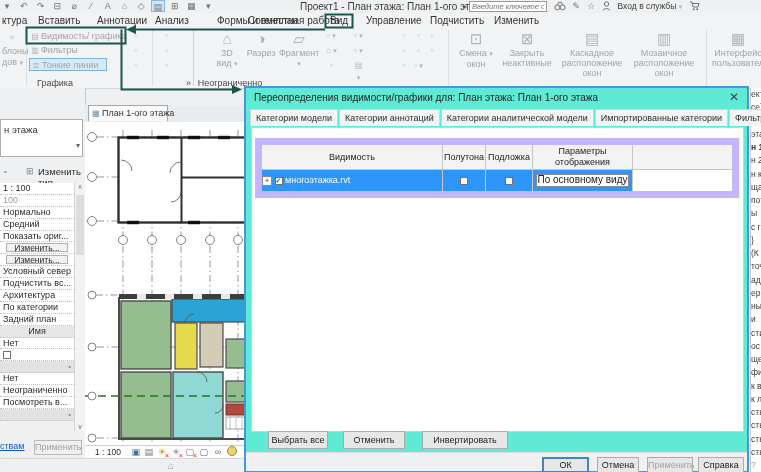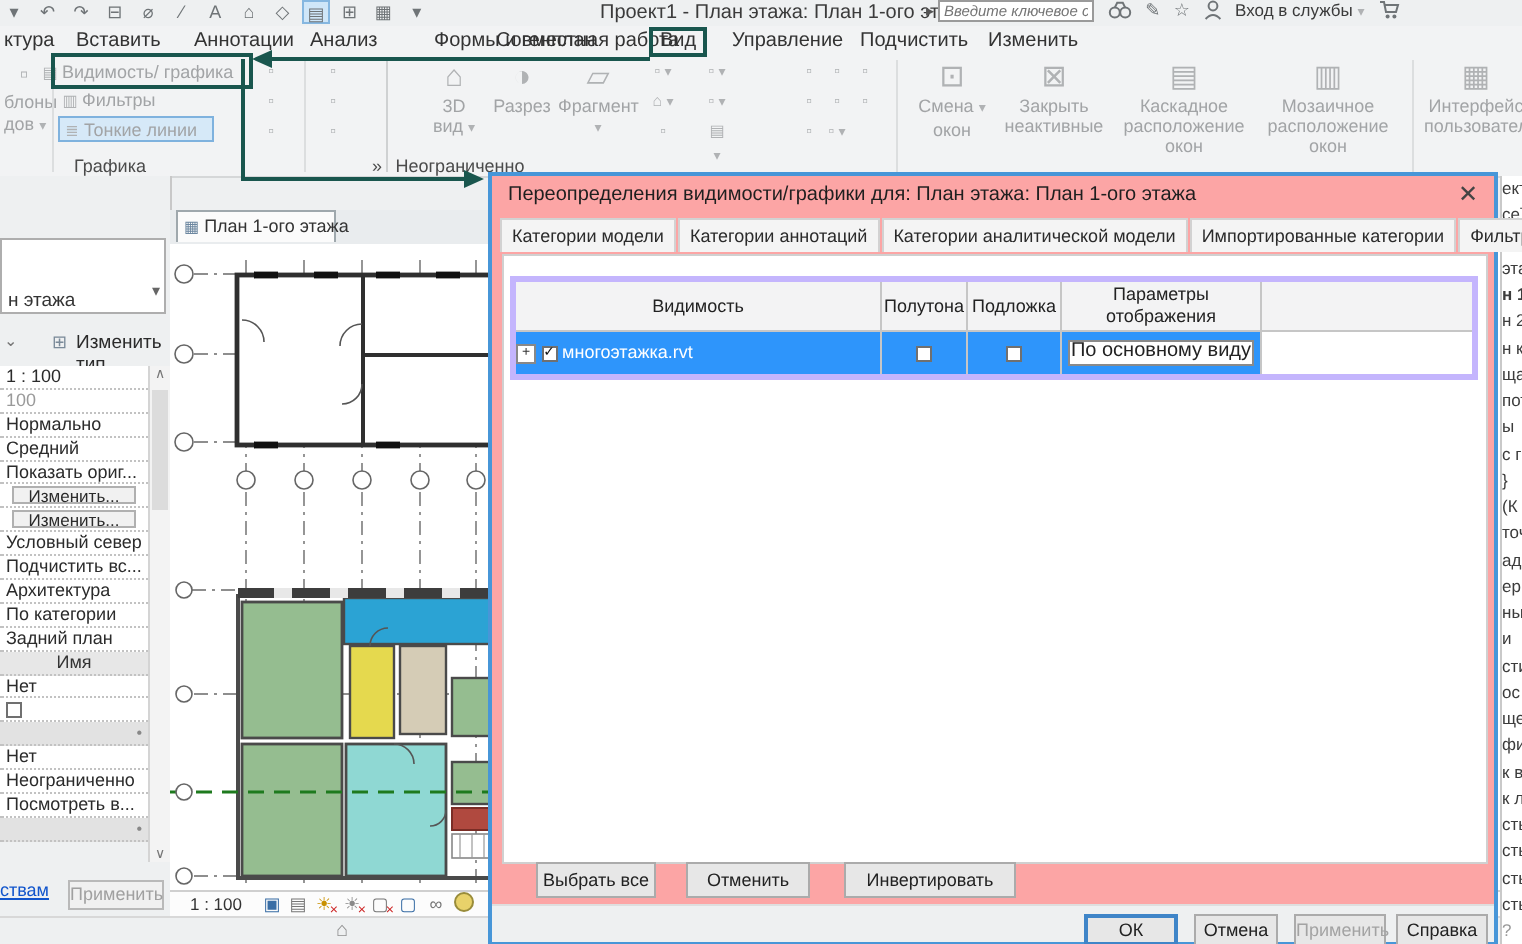--- a/index.html
+++ b/index.html
@@ -36,21 +36,21 @@
   .bigbtn{position:absolute;text-align:center;color:#a2a4a6;font-size:9px;line-height:10px}
   .bigbtn .ic{display:block;font-size:15px;color:#b0b2b4;line-height:18px}
   .smic{position:absolute;width:13px;height:12px;line-height:12px;text-align:center;
         color:#b0b2b4;font-size:8px}
   .carot{color:#b0b2b4;font-size:7px}
   
   #palette{left:0;top:88px;width:85px;height:372px;background:#eef0f1;
            border-right:1px solid #c8c8c8}
   #typebox{position:absolute;left:0;top:31px;width:83px;height:38px;background:#fff;
            border:1px solid #aeaeae;box-sizing:border-box}
-  #typebox .txt{position:absolute;left:3px;bottom:0;font-size:9.5px;color:#333}
+  #typebox .txt{position:absolute;left:3px;bottom:21px;font-size:9.5px;color:#333}
   #typebox .dd{position:absolute;right:2px;bottom:6px;font-size:8px;color:#666}
   #editrow{position:absolute;left:0;top:78px;width:85px;height:15px;font-size:9.5px;color:#2b2b2b}
   #prop-scroll{position:absolute;left:74px;top:95px;width:11px;height:248px;
                background:#f3f3f3;border-left:1px solid #d4d4d4;box-sizing:border-box;
                font-size:7px;color:#777;text-align:center}
   #prows{position:absolute;left:0;top:95px;width:74px}
   .prow{position:relative;height:11.9px;line-height:11.9px;background:#fff;
         border-bottom:1px dotted #c2c2c2;font-size:9px;color:#2b2b2b;
         padding-left:3px;box-sizing:border-box;white-space:nowrap;overflow:hidden}
   .prow.disabled{color:#9a9a9a}
@@ -85,31 +85,31 @@
   #statusbar{left:0;top:458px;width:761px;height:14px;background:#eef0f1;
              border-top:1px solid #d8d8d8}
   #statusbar .home{position:absolute;left:168px;top:1px;color:#909090;font-size:10px}
   
   #browser{left:750px;top:88px;width:11px;height:384px;background:#fff;
            border-left:1px solid #c9c9c9;overflow:hidden}
   #browser .frag{display:block;height:13.25px;line-height:13.25px;font-size:8.5px;
                  color:#3c3c3c;white-space:nowrap}
   #browser .frag.b{font-weight:bold}
   
-  #dialog{left:244px;top:86px;width:505px;height:386px;background:#fca5a5;
+  #dialog{left:244px;top:86px;width:505px;height:386px;background:#5eead4;
           border:2px solid #4796d8;box-sizing:border-box;z-index:30}
   #dlg-title{position:absolute;left:8px;top:4px;font-size:10px;color:#1f1f1f;white-space:nowrap}
   #dlg-close{position:absolute;right:8px;top:2px;font-size:12px;color:#444}
   #dlg-tabs{position:absolute;left:4px;top:21px;height:18px;white-space:nowrap}
   .dtab{display:inline-block;height:16px;line-height:16px;padding:0 5px;font-size:9px;
         color:#2b2b2b;border:1px solid #d2d2d2;border-bottom:none;background:#f4f4f4;
         margin-right:1px}
   #dlg-content{position:absolute;left:5px;top:39px;width:491px;height:303px;
                background:#fff;border:1px solid #d0d0d0}
-  #dlg-table{position:absolute;left:3px;top:10px;width:484px;border:3px solid #c4b5fd;
+  #dlg-table{position:absolute;left:3px;top:10px;width:484px;border:7px solid #c4b5fd;
              border-collapse:collapse;font-size:9px;table-layout:fixed}
   #dlg-table th{border:1px solid #c6c6c6;background:#f3f3f4;font-weight:normal;
                 color:#222;height:24px;line-height:11px;padding:0}
   #dlg-table td{border:1px solid #c6c6c6;height:13px;padding:0}
   #dlg-row td{background:#2e95fb;color:#fff}
   .expbox{display:inline-block;width:8px;height:8px;border:1px solid #888;background:#fff;
           color:#333;font-size:7px;line-height:7px;text-align:center;vertical-align:middle}
   #disp-btn{display:block;margin:4px auto;width:92%;height:11px;background:#fff;
             border:1px solid #8a8a8a;font-size:10px;line-height:10px;color:#222;
             text-align:center}
@@ -179,21 +179,21 @@
   <span class="rtab" style="left:494px">Изменить</span>
 </div>
 
 <div class="abs" id="ribbon">
 
   <span class="smic" style="left:4px;top:3px;width:16px;height:16px;font-size:12px">▫</span>
   <span class="rbtn-row" style="left:2px;top:17px">блоны</span>
   <span class="rbtn-row" style="left:2px;top:28px"><span>дов</span> <span class="carot">▾</span></span>
   <div class="psep" style="left:26px"></div>
 
-  <div class="rbtn-row" style="left:19px;top:2px;width:96px">
+  <div class="rbtn-row" style="left:29px;top:2px;width:96px">
     <span class="mi">▤</span><span>Видимость/ графика</span>
   </div>
   <div class="rbtn-row" style="left:29px;top:16px;width:96px">
     <span class="mi">▥</span><span>Фильтры</span>
   </div>
   <div class="rbtn-row hl" style="left:29px;top:30px;width:78px">
     <span class="mi">≣</span><span>Тонкие линии</span>
   </div>
   <span class="smic" style="left:129px;top:2px">▫</span>
   <span class="smic" style="left:129px;top:17px">▫</span>

